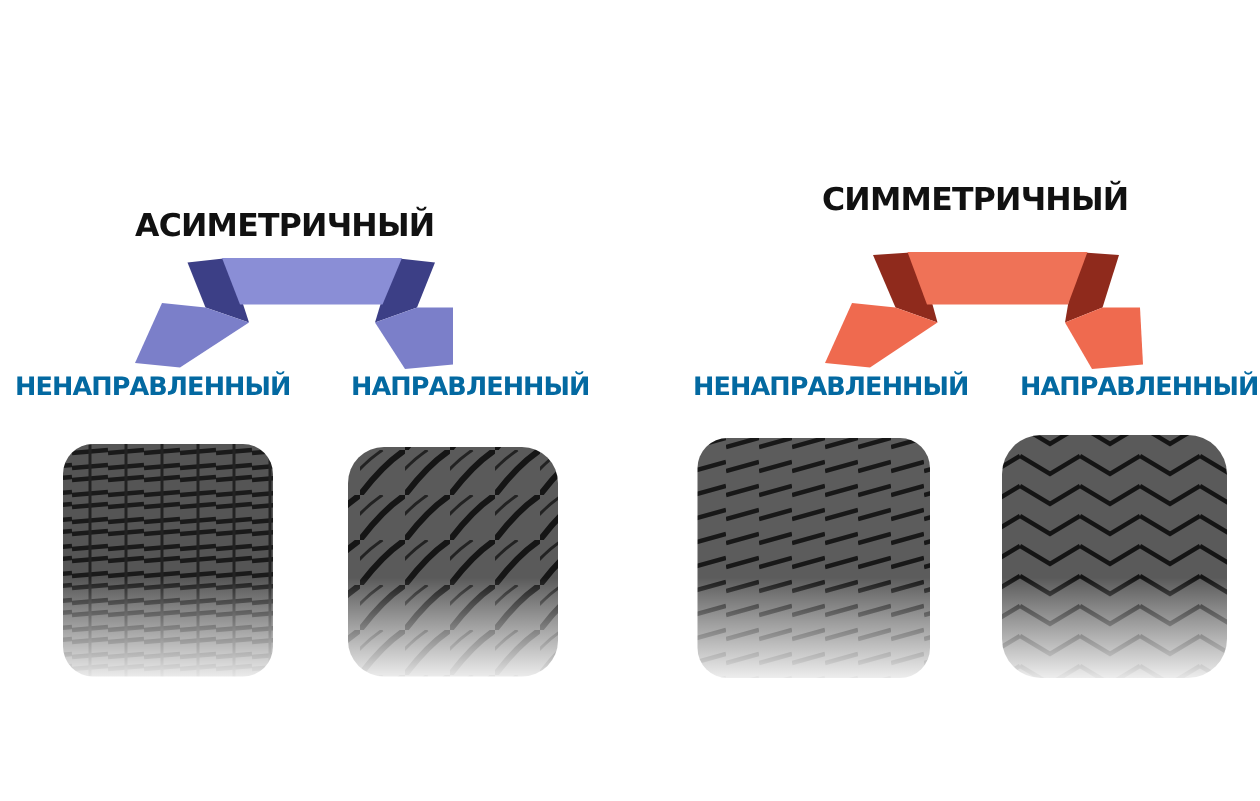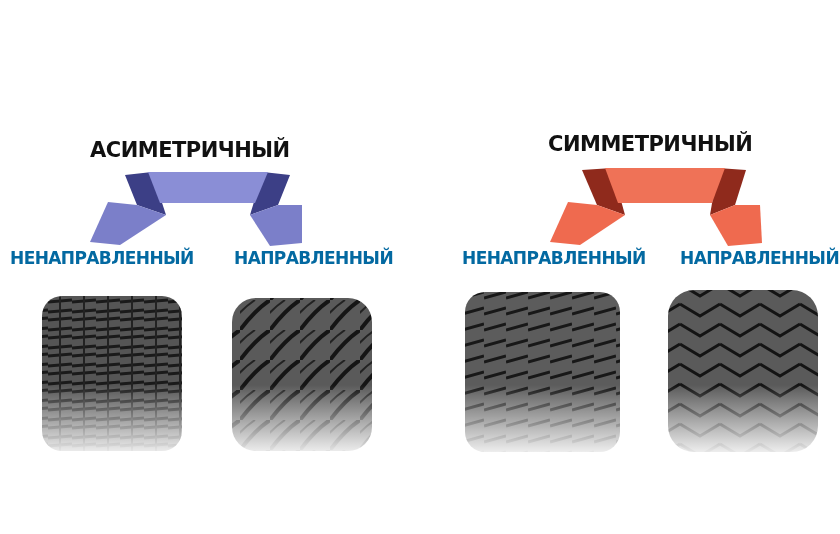--- a/index.html
+++ b/index.html
@@ -67,15 +67,15 @@
       <stop offset="1" stop-color="#fff" stop-opacity="1"></stop>
     </linearGradient>
   </defs>
   <rect x="30" y="385" width="800" height="75" fill="url(#fadeG)"></rect>
 </svg>
 
 <div class="title" style="left:90px;top:138px;">АСИМЕТРИЧНЫЙ</div>
 <div class="label" style="left:10px;top:248px;">НЕНАПРАВЛЕННЫЙ</div>
 <div class="label" style="left:234px;top:248px;">НАПРАВЛЕННЫЙ</div>
 
-<div class="title" style="left:548px;top:132px;">СИММЕТРИЧНЫЙ</div>
+<div class="title" style="left:548px;top:121px;">СИММЕТРИЧНЫЙ</div>
 <div class="label" style="left:462px;top:248px;">НЕНАПРАВЛЕННЫЙ</div>
 <div class="label" style="left:680px;top:248px;">НАПРАВЛЕННЫЙ</div>
 
 </body></html>

